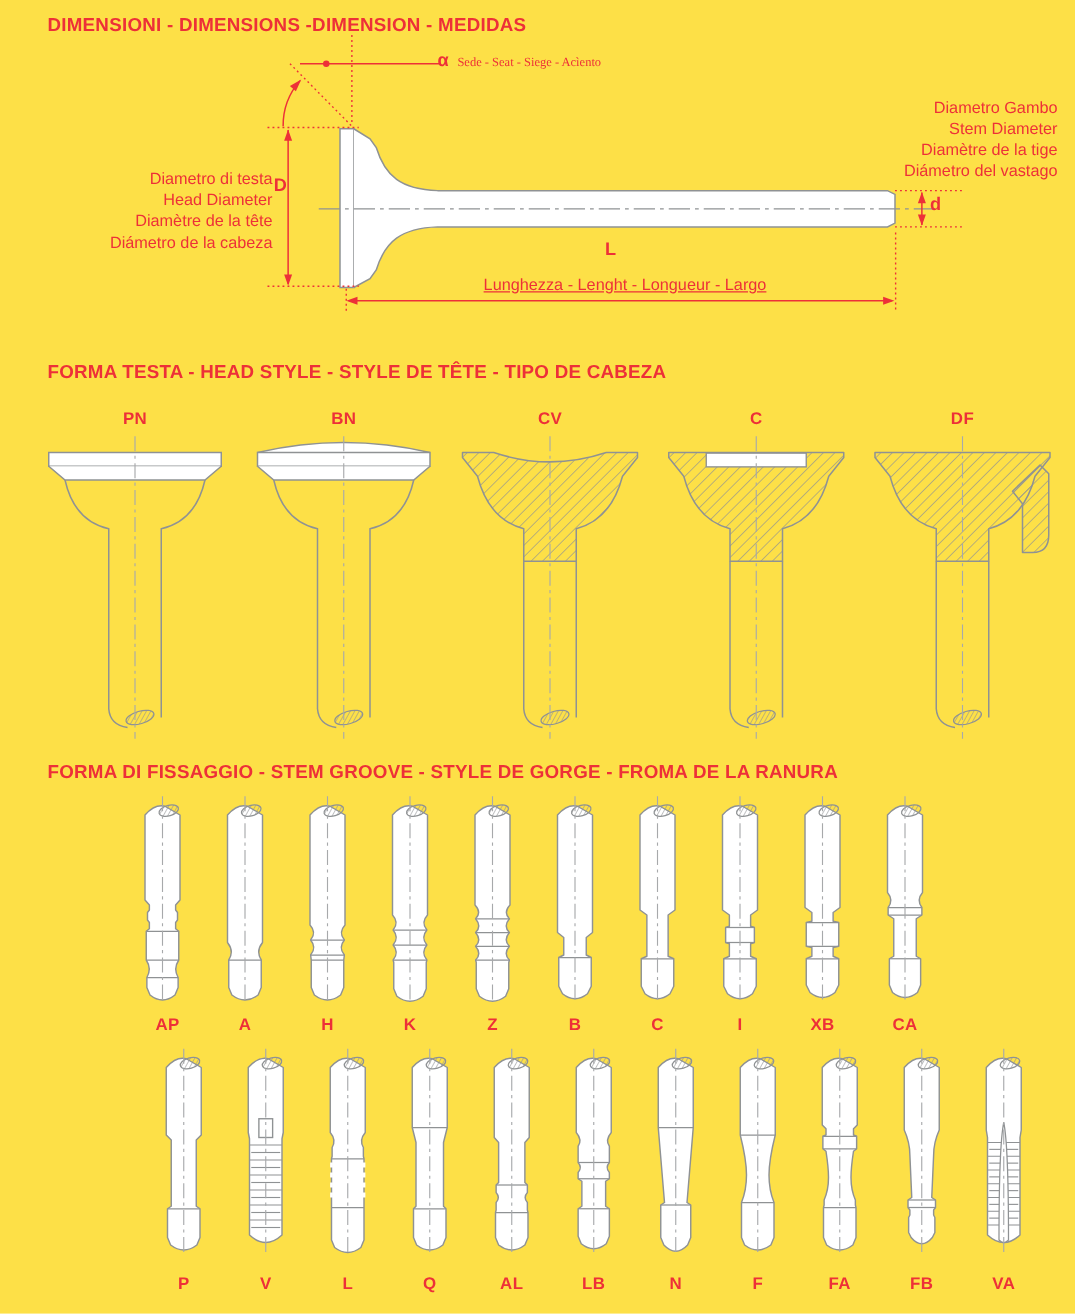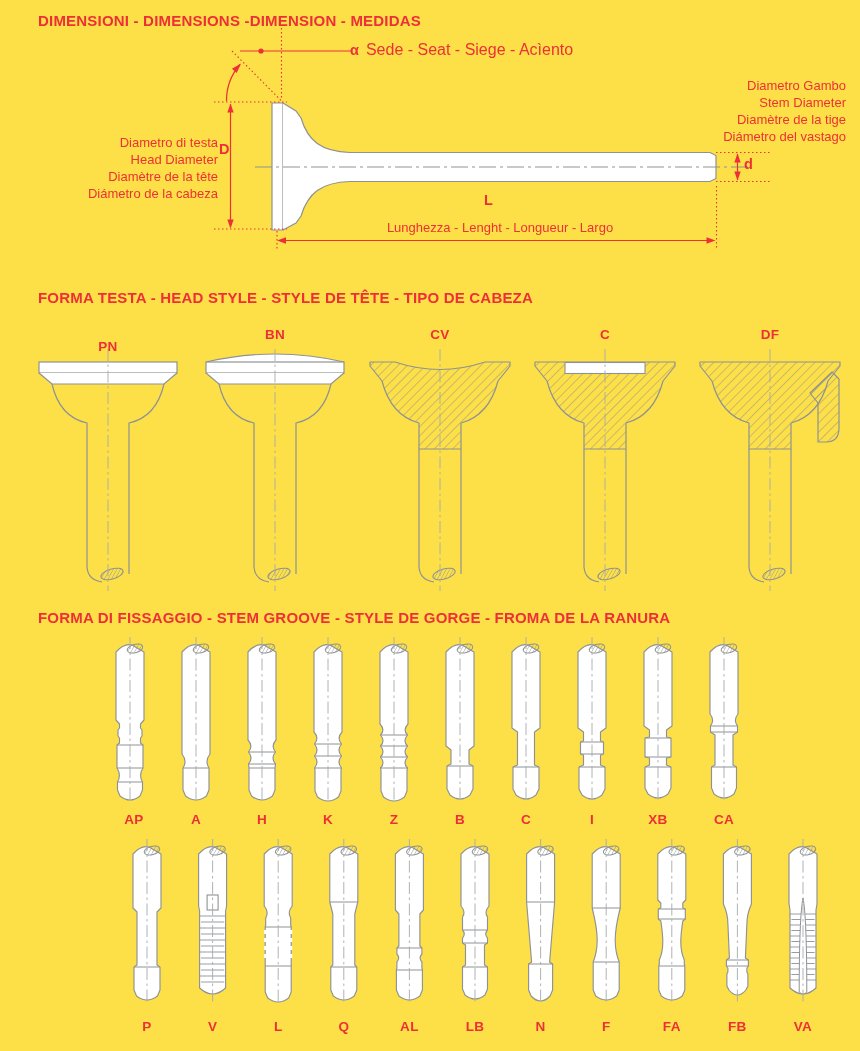--- a/index.html
+++ b/index.html
@@ -7,23 +7,23 @@
         font-family:"Liberation Sans",sans-serif;}
   #art{position:absolute;left:0;top:0;}
   .s-title{position:absolute;font-weight:bold;font-size:15px;color:var(--accent,#ed3038);letter-spacing:.2px;white-space:nowrap;}
   .lbl{position:absolute;color:var(--accent,#ed3038);font-size:13px;line-height:17px;white-space:nowrap;}
   .lbl-block{position:absolute;color:var(--accent,#ed3038);font-size:13px;line-height:17px;}
   .dimletter{position:absolute;color:var(--accent,#ed3038);font-weight:bold;font-size:14.5px;}
   .fig-label{position:absolute;width:60px;text-align:center;color:var(--accent,#ed3038);
              font-weight:bold;font-size:13.5px;letter-spacing:.3px;}
   .seat-row{position:absolute;display:flex;gap:7px;align-items:baseline;color:var(--accent,#ed3038);}
   .seat-row b{font-size:14.5px;}
-  .seat-row span{font-size:16px;}
+  .seat-row span{font-size:10px;font-family:Liberation Serif, serif;}
   .tr{text-align:right;}
-  .tc{text-align:center;}
+  .tc{text-align:center;text-decoration:underline;}
 </style>
 </head>
 <body>
 
 <div class="page">
 
   <svg id="art" width="860" height="1051" viewBox="0 0 860 1051">
     <defs>
       <pattern id="hat" width="6.5" height="6.5" patternUnits="userSpaceOnUse" patternTransform="rotate(45)">
         <line x1="0" y1="0" x2="0" y2="6.5" stroke="#8f9294" stroke-width="1"></line>
@@ -311,21 +311,21 @@
     <div>Diámetro del vastago</div>
   </div>
 
   <div class="dimletter" style="left:219px;top:141px">D</div>
   <div class="dimletter" style="left:744px;top:156px">d</div>
   <div class="dimletter" style="left:484px;top:192px">L</div>
   <div class="lbl tc" style="left:300px;width:400px;top:219px">Lunghezza - Lenght - Longueur - Largo</div>
 
   <div class="s-title" style="left:38px;top:289px">FORMA TESTA - HEAD STYLE - STYLE DE TÊTE - TIPO DE CABEZA</div>
   <div id="head-labels">
-      <div class="fig-label" style="left: 78px; top: 327px; margin-top: 12px;">PN</div>
+      <div class="fig-label" style="left: 78px; top: 327px;">PN</div>
       <div class="fig-label" style="left: 245px; top: 327px;">BN</div>
       <div class="fig-label" style="left: 410px; top: 327px;">CV</div>
       <div class="fig-label" style="left: 575px; top: 327px;">C</div>
       <div class="fig-label" style="left: 740px; top: 327px;">DF</div>
     </div>
 
   <div class="s-title" style="left:38px;top:609px">FORMA DI FISSAGGIO - STEM GROOVE - STYLE DE GORGE - FROMA DE LA RANURA</div>
   <div id="row1-labels">
       <div class="fig-label" style="left: 104px; top: 812px;">AP</div>
       <div class="fig-label" style="left: 166px; top: 812px;">A</div>

